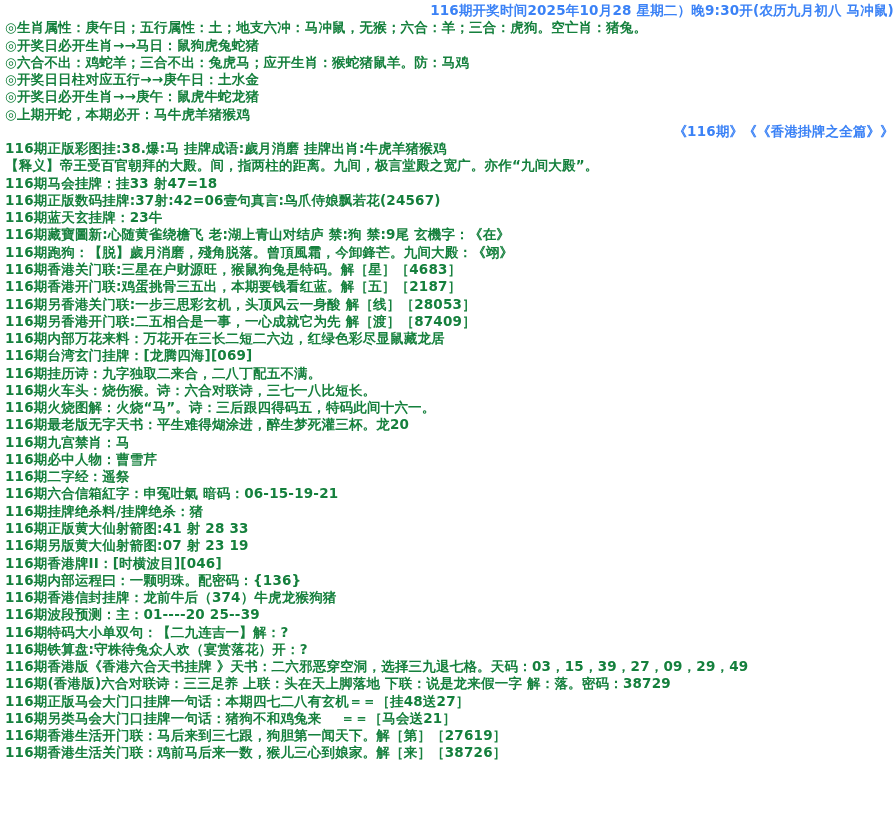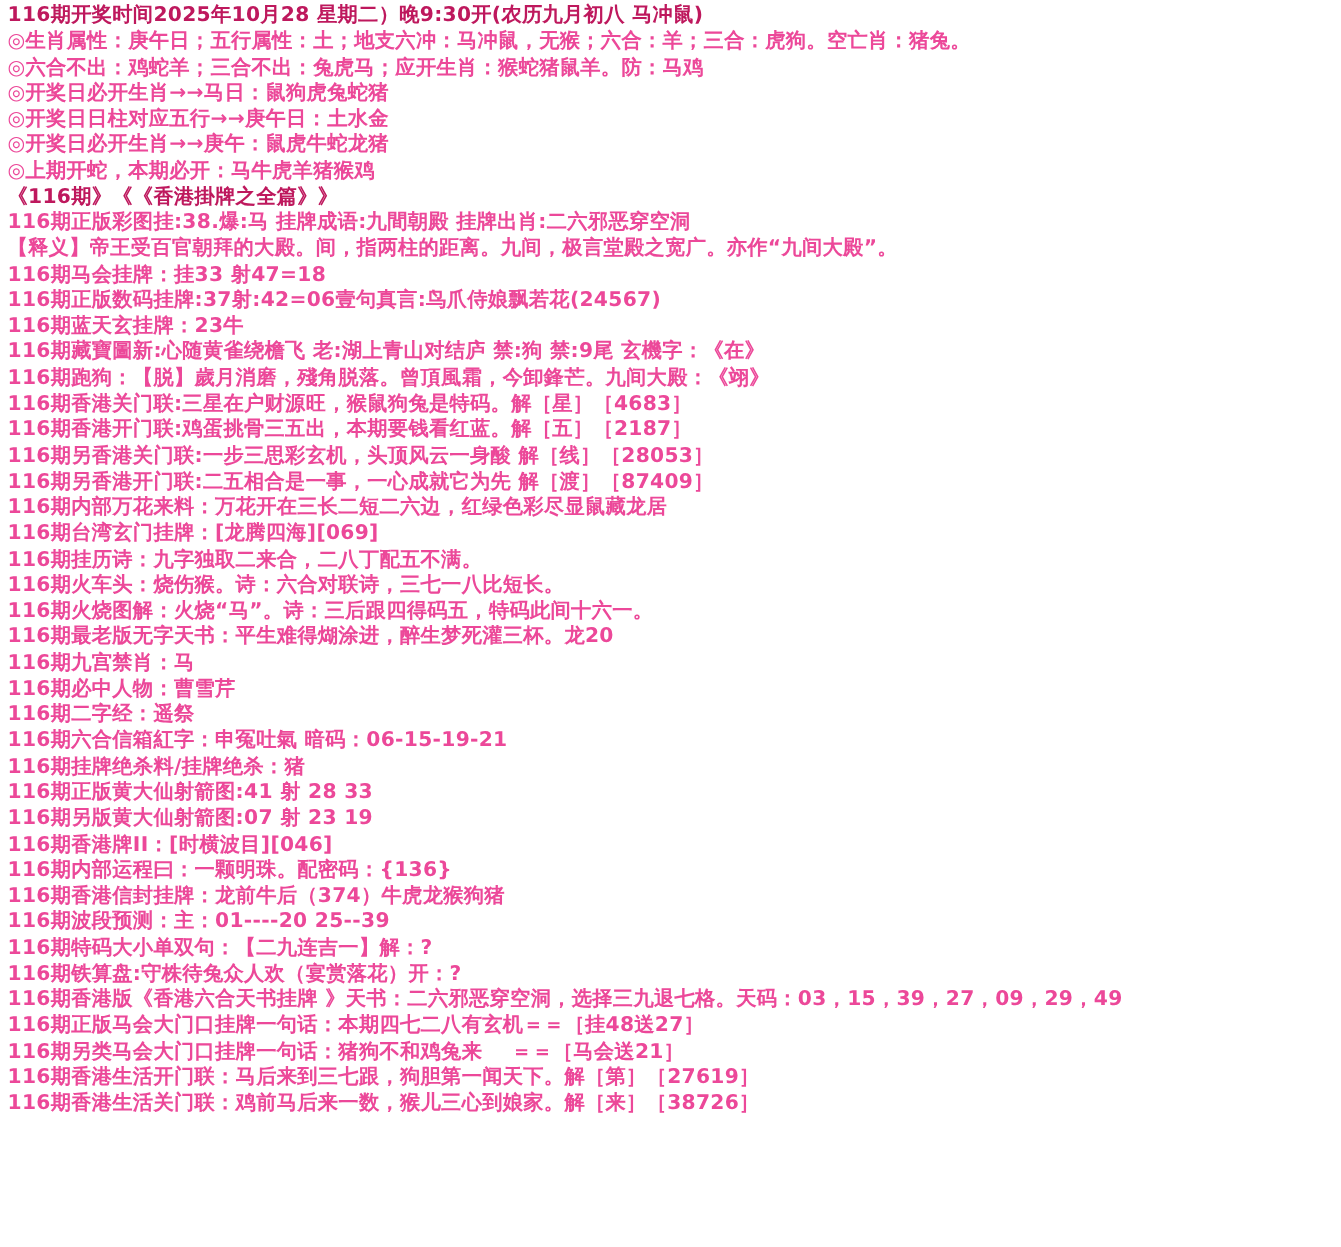--- a/index.html
+++ b/index.html
@@ -13,42 +13,43 @@
     overflow: hidden;
     box-sizing: border-box;
     padding: 2px 0 0 5px;
     background: #ffffff;
   }
   .line {
     font-family: "DejaVu Sans", "Liberation Sans", sans-serif;
     font-weight: bold;
     font-size: 13.5px;
     line-height: 17.27px;
-    color: #ec4899;
+    color: #15803d;
     white-space: pre;
     letter-spacing: 0.2px;
   }
   .line.red {
-    color: #be185d;
+    color: #3b82f6;
+    text-align: right;
   }
 </style>
 </head>
 <body>
 
 <main data-name="lottery-tips-page">
   <div id="lines-container" data-name="content-lines">
       <div class="line red" data-name="heading-line">116期开奖时间2025年10月28 星期二）晚9:30开(农历九月初八 马冲鼠)</div>
       <div class="line" data-name="text-line">◎生肖属性：庚午日；五行属性：土；地支六冲：马冲鼠，无猴；六合：羊；三合：虎狗。空亡肖：猪兔。</div>
+      <div class="line" data-name="text-line">◎开奖日必开生肖→→马日：鼠狗虎兔蛇猪</div>
       <div class="line" data-name="text-line">◎六合不出：鸡蛇羊；三合不出：兔虎马；应开生肖：猴蛇猪鼠羊。防：马鸡</div>
-      <div class="line" data-name="text-line">◎开奖日必开生肖→→马日：鼠狗虎兔蛇猪</div>
       <div class="line" data-name="text-line">◎开奖日日柱对应五行→→庚午日：土水金</div>
       <div class="line" data-name="text-line">◎开奖日必开生肖→→庚午：鼠虎牛蛇龙猪</div>
       <div class="line" data-name="text-line">◎上期开蛇，本期必开：马牛虎羊猪猴鸡</div>
       <div class="line red" data-name="heading-line">《116期》《《香港掛牌之全篇》》</div>
-      <div class="line" data-name="text-line">116期正版彩图挂:38.爆:马 挂牌成语:九間朝殿 挂牌出肖:二六邪恶穿空洞</div>
+      <div class="line" data-name="text-line">116期正版彩图挂:38.爆:马 挂牌成语:歲月消磨 挂牌出肖:牛虎羊猪猴鸡</div>
       <div class="line" data-name="text-line">【释义】帝王受百官朝拜的大殿。间，指两柱的距离。九间，极言堂殿之宽广。亦作“九间大殿”。</div>
       <div class="line" data-name="text-line">116期马会挂牌：挂33 射47=18</div>
       <div class="line" data-name="text-line">116期正版数码挂牌:37射:42=06壹句真言:鸟爪侍娘飘若花(24567)</div>
       <div class="line" data-name="text-line">116期蓝天玄挂牌：23牛</div>
       <div class="line" data-name="text-line">116期藏寶圖新:心随黄雀绕檐飞 老:湖上青山对结庐 禁:狗 禁:9尾 玄機字：《在》</div>
       <div class="line" data-name="text-line">116期跑狗：【脱】歲月消磨，殘角脱落。曾頂風霜，今卸鋒芒。九间大殿：《翊》</div>
       <div class="line" data-name="text-line">116期香港关门联:三星在户财源旺，猴鼠狗兔是特码。解［星］［4683］</div>
       <div class="line" data-name="text-line">116期香港开门联:鸡蛋挑骨三五出，本期要钱看红蓝。解［五］［2187］</div>
       <div class="line" data-name="text-line">116期另香港关门联:一步三思彩玄机，头顶风云一身酸 解［线］［28053］</div>
       <div class="line" data-name="text-line">116期另香港开门联:二五相合是一事，一心成就它为先 解［渡］［87409］</div>
@@ -65,18 +66,19 @@
       <div class="line" data-name="text-line">116期挂牌绝杀料/挂牌绝杀：猪</div>
       <div class="line" data-name="text-line">116期正版黄大仙射箭图:41 射 28 33</div>
       <div class="line" data-name="text-line">116期另版黄大仙射箭图:07 射 23 19</div>
       <div class="line" data-name="text-line">116期香港牌II：[时横波目][046]</div>
       <div class="line" data-name="text-line">116期内部运程曰：一颗明珠。配密码：{136}</div>
       <div class="line" data-name="text-line">116期香港信封挂牌：龙前牛后（374）牛虎龙猴狗猪</div>
       <div class="line" data-name="text-line">116期波段预测：主：01----20 25--39</div>
       <div class="line" data-name="text-line">116期特码大小单双句：【二九连吉一】解：?</div>
       <div class="line" data-name="text-line">116期铁算盘:守株待兔众人欢（宴赏落花）开：?</div>
       <div class="line" data-name="text-line">116期香港版《香港六合天书挂牌 》天书：二六邪恶穿空洞，选择三九退七格。天码：03，15，39，27，09，29，49</div>
+      <div class="line" data-name="text-line">116期(香港版)六合对联诗：三三足养 上联：头在天上脚落地 下联：说是龙来假一字 解：落。密码：38729</div>
       <div class="line" data-name="text-line">116期正版马会大门口挂牌一句话：本期四七二八有玄机＝＝［挂48送27］</div>
       <div class="line" data-name="text-line">116期另类马会大门口挂牌一句话：猪狗不和鸡兔来    ＝＝［马会送21］</div>
       <div class="line" data-name="text-line">116期香港生活开门联：马后来到三七跟，狗胆第一闻天下。解［第］［27619］</div>
       <div class="line" data-name="text-line">116期香港生活关门联：鸡前马后来一数，猴儿三心到娘家。解［来］［38726］</div>
     </div>
 </main>
 
 </body></html>

